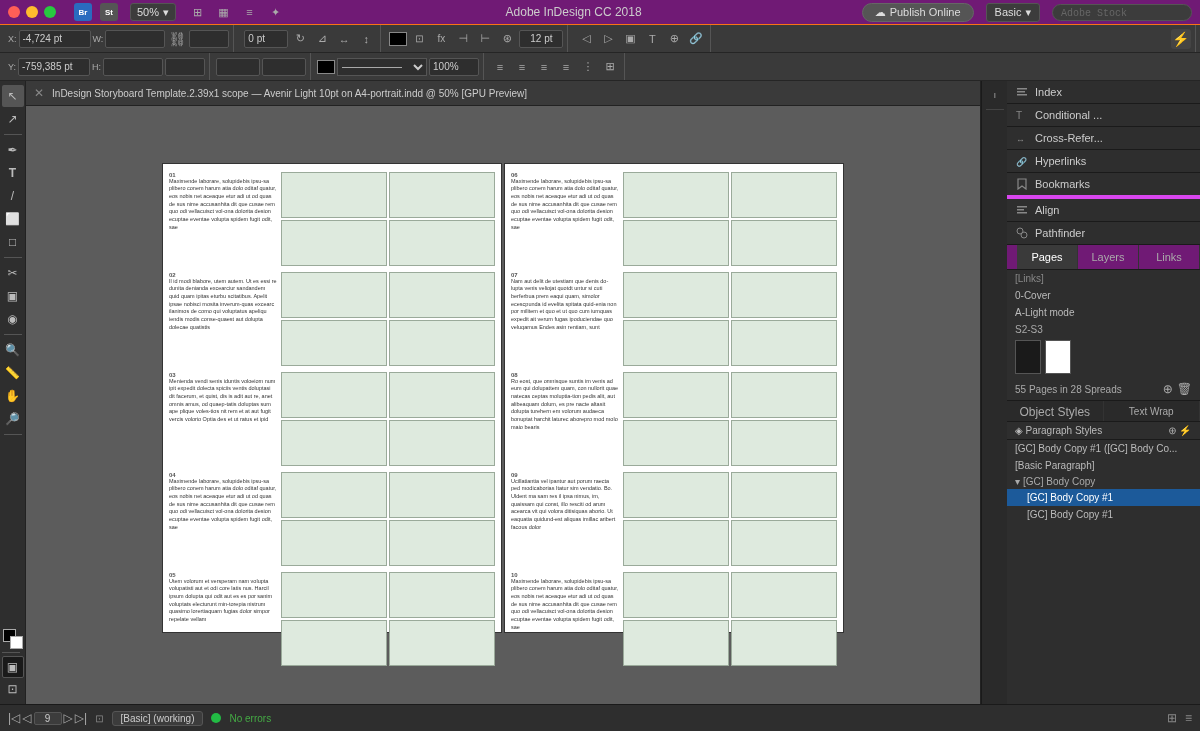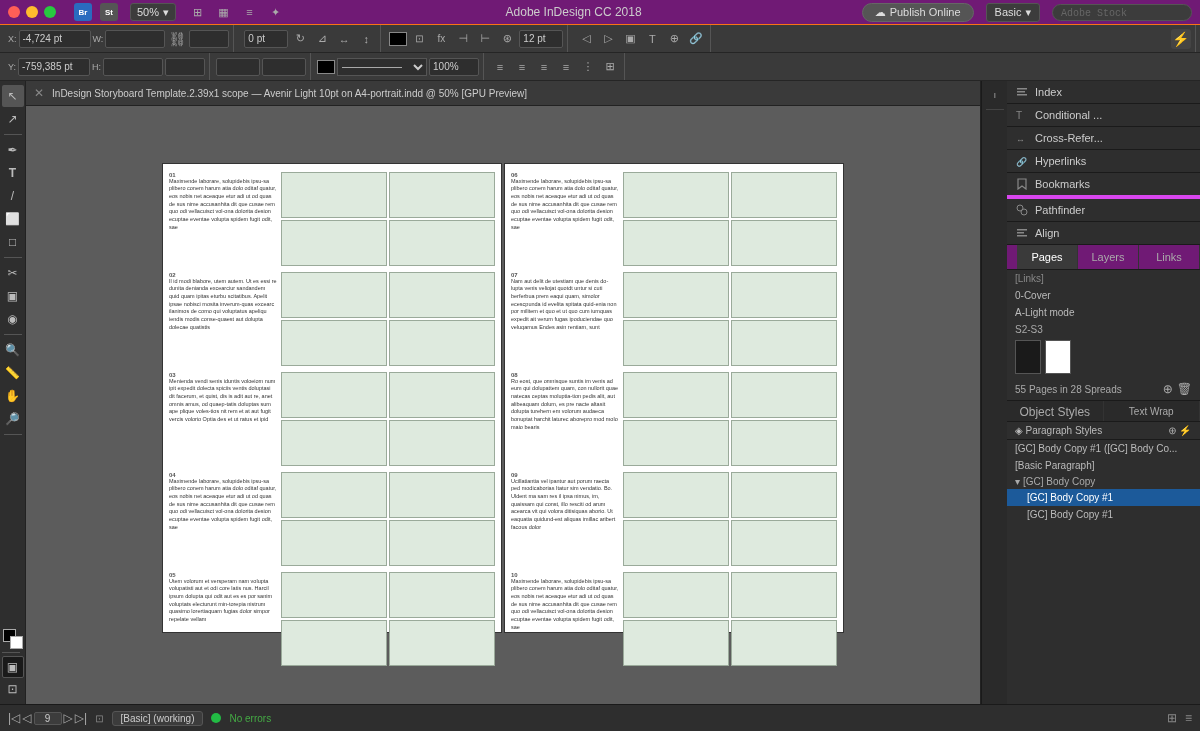--- a/index.html
+++ b/index.html
@@ -132,21 +132,21 @@
     <div class="toolbar-icon-btn">↔</div>
     <div class="toolbar-icon-btn">↕</div>
   </div>
   <div class="toolbar-group">
     <div class="toolbar-color" style="background:#000;"></div>
     <div class="toolbar-icon-btn" style="font-size:10px;">⊡</div>
     <div class="toolbar-icon-btn" style="font-size:10px;">fx</div>
     <div class="toolbar-icon-btn">⊣</div>
     <div class="toolbar-icon-btn">⊢</div>
     <div class="toolbar-icon-btn">⊛</div>
-    <input class="toolbar-input" style="width: 44px;" value="12 pt">
+    <input class="toolbar-input" style="width: 44px; text-align: center;" value="12 pt">
   </div>
   <div class="toolbar-group">
     <div class="toolbar-icon-btn">◁</div>
     <div class="toolbar-icon-btn">▷</div>
     <div class="toolbar-icon-btn">▣</div>
     <div class="toolbar-icon-btn">T</div>
     <div class="toolbar-icon-btn">⊕</div>
     <div class="toolbar-icon-btn">🔗</div>
   </div>
   <div style="margin-left:auto;" class="toolbar-group">
@@ -440,38 +440,38 @@
                   </svg>
               </div>
               <span class="panel-section-label">Bookmarks</span>
             </div>
           </div>
 
           <div style="background:#2e2e2e;border-bottom:1px solid #1a1a1a;">
             <div class="panel-section-header">
               <div style="width:14px;height:14px;display:flex;align-items:center;justify-content:center;">
                 <svg width="12" height="12" viewBox="0 0 12 12">
-                    <circle cx="4" cy="4" r="3" fill="none" stroke="#888" stroke-width="1"></circle>
-                    <circle cx="8" cy="8" r="3" fill="none" stroke="#888" stroke-width="1"></circle>
-                  </svg>
-              </div>
-              <span class="panel-section-label">Pathfinder</span>
-            </div>
-          </div>
-
-          <div style="background:#2e2e2e;border-bottom:1px solid #1a1a1a;">
-            <div class="panel-section-header">
-              <div style="width:14px;height:14px;display:flex;align-items:center;justify-content:center;">
-                <svg width="12" height="12" viewBox="0 0 12 12">
                     <rect x="1" y="2" width="10" height="1.5" fill="#888"></rect>
                     <rect x="1" y="5" width="7" height="1.5" fill="#888"></rect>
                     <rect x="1" y="8" width="10" height="1.5" fill="#888"></rect>
                   </svg>
               </div>
               <span class="panel-section-label">Align</span>
+            </div>
+          </div>
+
+          <div style="background:#2e2e2e;border-bottom:1px solid #1a1a1a;">
+            <div class="panel-section-header">
+              <div style="width:14px;height:14px;display:flex;align-items:center;justify-content:center;">
+                <svg width="12" height="12" viewBox="0 0 12 12">
+                    <circle cx="4" cy="4" r="3" fill="none" stroke="#888" stroke-width="1"></circle>
+                    <circle cx="8" cy="8" r="3" fill="none" stroke="#888" stroke-width="1"></circle>
+                  </svg>
+              </div>
+              <span class="panel-section-label">Pathfinder</span>
             </div>
           </div>
         </div>
 
         <div class="panel-tabs-row">
           <div class="panel-tab active">Pages</div>
           <div class="panel-tab">Layers</div>
           <div class="panel-tab">Links</div>
         </div>
 

